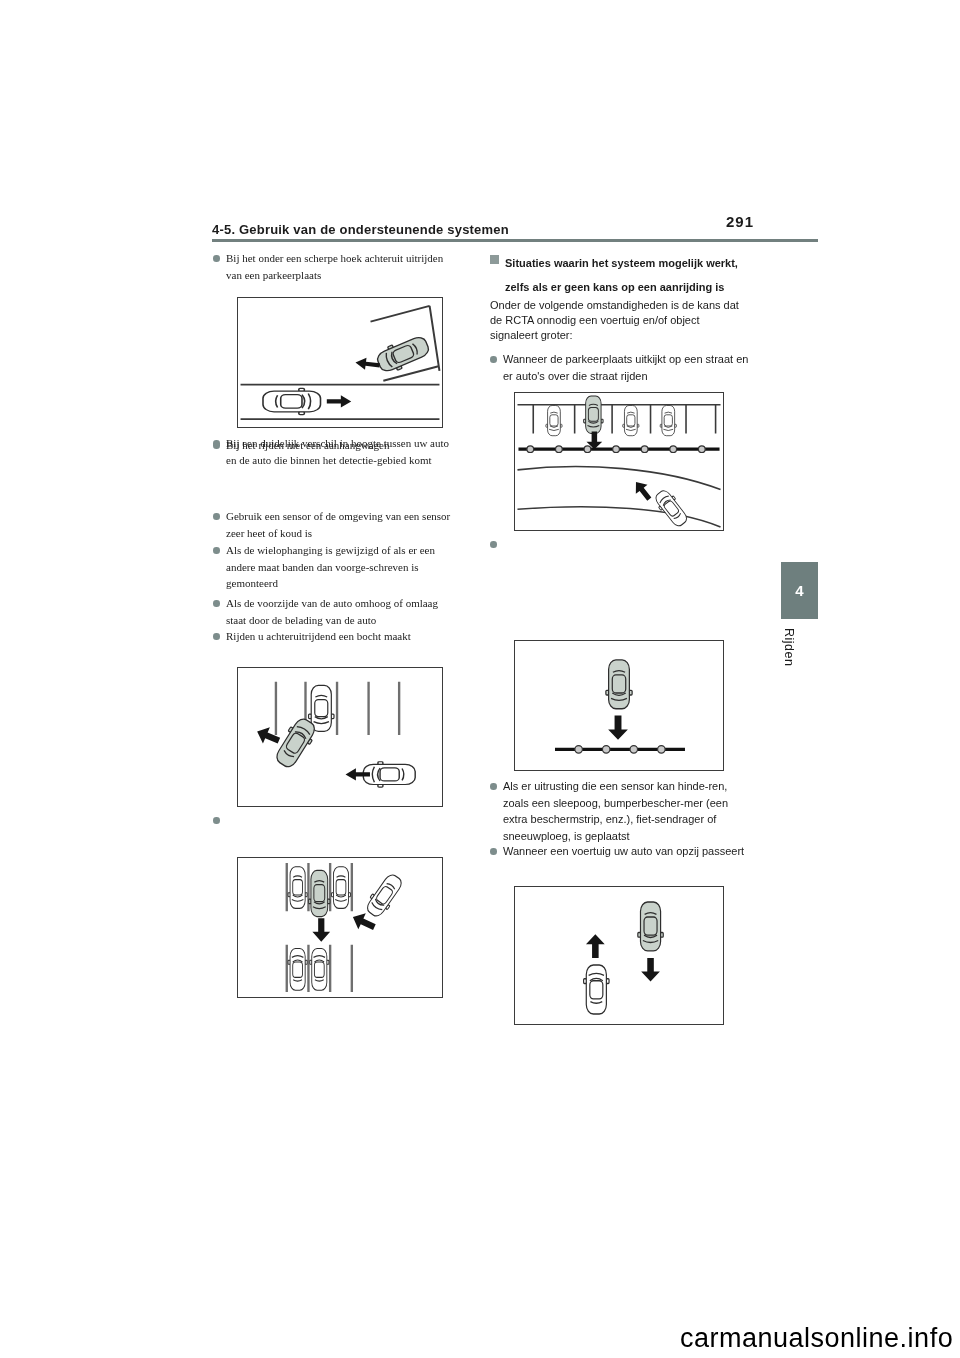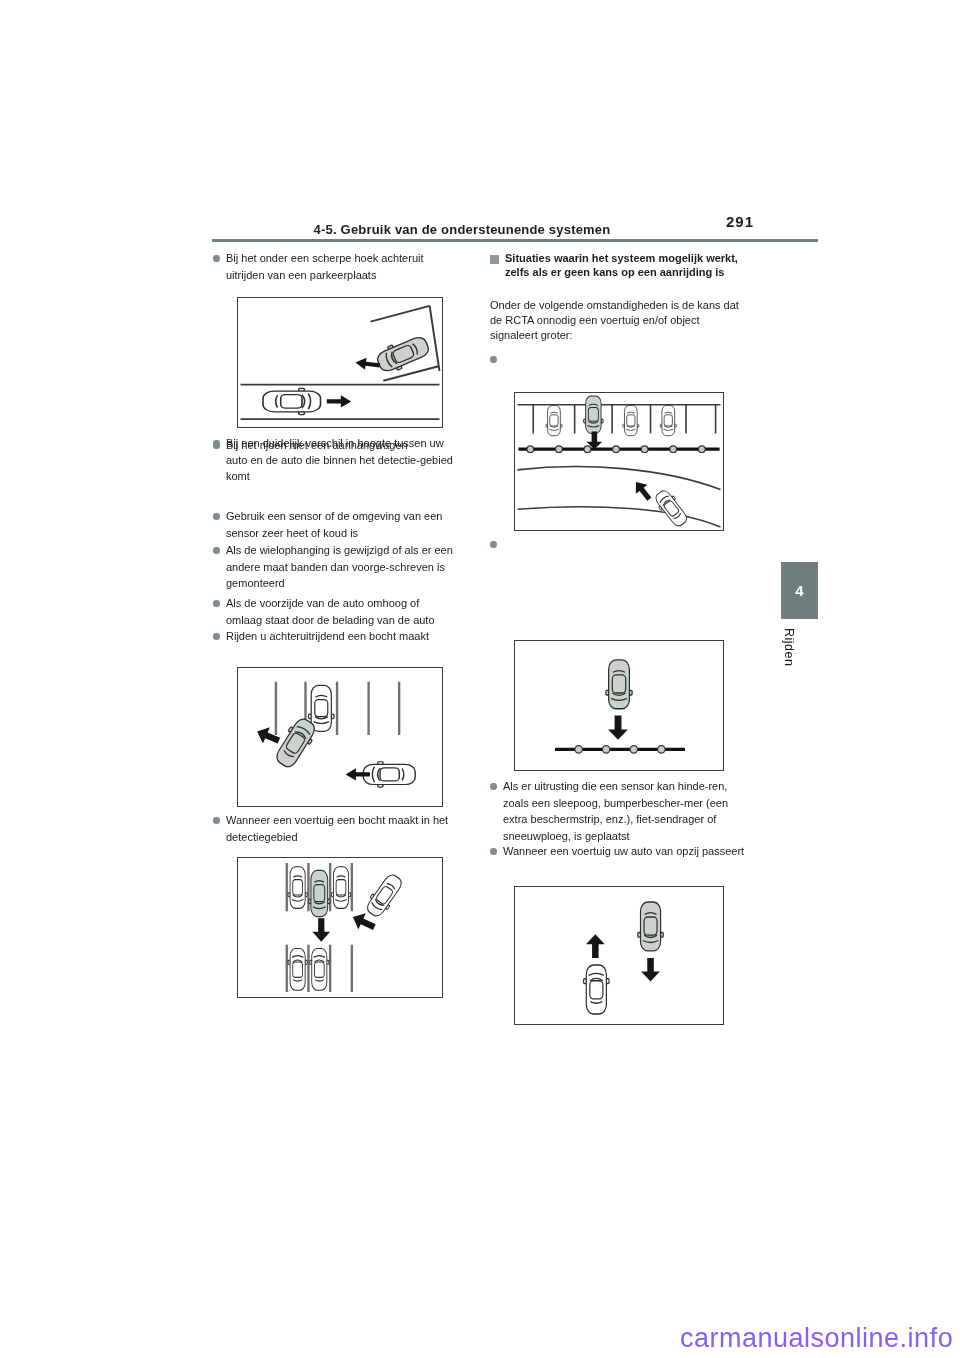--- a/index.html
+++ b/index.html
@@ -4,44 +4,44 @@
 <style>
   html,body { margin:0; padding:0; }
   body {
     width:960px; height:1358px; position:relative; background:#ffffff;
     font-family:"Liberation Sans", sans-serif; color:#1c1c1c;
     overflow:hidden;
   }
   
   .hdr-title {
     position:absolute; top:222px; left:212px; width:500px;
-    text-align:center; font-weight:bold; font-size:13px; letter-spacing:0.2px;
+    text-align:left; font-weight:bold; font-size:13px; letter-spacing:0.2px;
   }
   .hdr-num {
     position:absolute; top:213px; left:726px;
     font-weight:bold; font-size:15px; letter-spacing:1px;
   }
   .hdr-rule {
     position:absolute; top:239px; left:212px; width:606px; height:3px;
     background:#72807f;
   }
   
   .bullet {
     position:absolute; padding-left:13px;
     font-size:11px; line-height:16.5px;
   }
   .bullet .dot {
     position:absolute; left:0; top:5px; width:6.5px; height:6.5px;
     border-radius:50%; background:#7d8d8c;
   }
-  .lcol { left:213px; width:232px; }
+  .lcol { left:213px; width:232px;font-family:Liberation Serif, serif; }
   .rcol { left:490px; width:246px; }
   .sect-heading {
     position:absolute; left:490px; top:251px; width:250px; padding-left:15px;
-    font-size:11px; font-weight:bold; line-height:14px;
+    font-size:11px; font-weight:bold; line-height:24px;
   }
   .sect-heading .sq {
     position:absolute; left:0; top:4px; width:8.5px; height:8.5px;
     background:#8d9a99;
   }
   .intro {
     position:absolute; left:490px; top:298px; width:252px;
     font-size:11px; line-height:15px;
   }
   
@@ -64,21 +64,21 @@
     background:#6e7f7e; color:#fff; font-weight:bold; font-size:15px;
     display:flex; align-items:center; justify-content:center;
   }
   .tab-label {
     position:absolute; left:782px; top:628px;
     writing-mode:vertical-rl; font-size:12.5px; letter-spacing:0.5px; color:#1c1c1c;
   }
   
   .wm {
     position:absolute; left:680px; top:1323px;
-    font-size:27px; color:#8b5cf6; letter-spacing:0.5px;
+    font-size:27px; color:#000000; letter-spacing:0.5px;
   }
 </style>
 </head>
 <body>
 
 <svg width="0" height="0" style="position:absolute" aria-hidden="true">
   <defs>
     <g id="car" stroke="#2e2e2e" stroke-width="2">
       <rect x="-1.5" y="22" width="5" height="7" rx="1.5" fill="var(--carfill,#fff)"></rect>
       <rect x="36.5" y="22" width="5" height="7" rx="1.5" fill="var(--carfill,#fff)"></rect>
@@ -145,21 +145,20 @@
     <use href="#car" class="car-white" transform="translate(84,41) rotate(180) scale(0.60,0.64) translate(-20,-38)"></use>
     <use href="#car" class="car-gray" transform="translate(58,76) rotate(32) scale(0.60,0.70) translate(-20,-38)"></use>
     <use href="#arrow" class="arrow" transform="translate(30,69) rotate(203) scale(0.60,0.90) translate(-20,-10)"></use>
     <use href="#car" class="car-white" transform="translate(153,108) rotate(-90) scale(0.60,0.72) translate(-20,-38)"></use>
     <use href="#arrow" class="arrow" transform="translate(121,108) rotate(180) scale(0.62) translate(-20,-10)"></use>
   </svg>
 </div>
 
 <div class="bullet lcol" style="top:812px">
   <span class="dot"></span>
-  <span>Wanneer een voertuig een bocht maakt in het detectiegebied</span>
 </div>
 
 <div class="fig" style="left:237px; top:857px; width:206px; height:141px">
   <svg viewBox="0 0 206 141">
     <path class="pline" d="M49,5 V54 M71,5 V54 M93,5 V54 M115,5 V54"></path>
     <use href="#car" class="car-white" transform="translate(60,30) rotate(180) scale(0.45,0.58) translate(-20,-38)"></use>
     <use href="#car" class="car-gray" transform="translate(82,36) rotate(180) scale(0.50,0.64) translate(-20,-38)"></use>
     <use href="#car" class="car-white" transform="translate(104,30) rotate(180) scale(0.45,0.58) translate(-20,-38)"></use>
     <use href="#arrow" class="arrow" transform="translate(84,73) rotate(90) scale(0.60,0.90) translate(-20,-10)"></use>
     <use href="#car" class="car-white" transform="translate(148,38) rotate(215) scale(0.50,0.62) translate(-20,-38)"></use>
@@ -172,20 +171,21 @@
 
 <div class="sect-heading">
   <span class="sq"></span>
   <span>Situaties waarin het systeem mogelijk werkt, zelfs als er geen kans op een aanrijding is</span>
 </div>
 
 <div class="intro">Onder de volgende omstandigheden is de kans dat de RCTA onnodig een voertuig en/of object signaleert groter:</div>
 
 <div class="bullet rcol" style="top:351px">
   <span class="dot"></span>
+  <span>Wanneer de parkeerplaats uitkijkt op een straat en er auto's over die straat rijden</span>
 </div>
 
 <div class="fig" style="left:514px; top:392px; width:210px; height:139px">
   <svg viewBox="0 0 210 139">
     <path class="road" d="M2,12 H208"></path>
     <path class="road" d="M18,12 V41 M60,12 V41 M98,12 V41 M137,12 V41 M173,12 V41 M203,12 V41"></path>
     <use href="#car" class="car-white" transform="translate(39,28) rotate(180) scale(0.38,0.42) translate(-20,-38)"></use>
     <use href="#car" class="car-gray" transform="translate(79,22) rotate(180) scale(0.46,0.52) translate(-20,-38)"></use>
     <use href="#car" class="car-white" transform="translate(117,28) rotate(180) scale(0.38,0.42) translate(-20,-38)"></use>
     <use href="#car" class="car-white" transform="translate(155,28) rotate(180) scale(0.38,0.42) translate(-20,-38)"></use>

